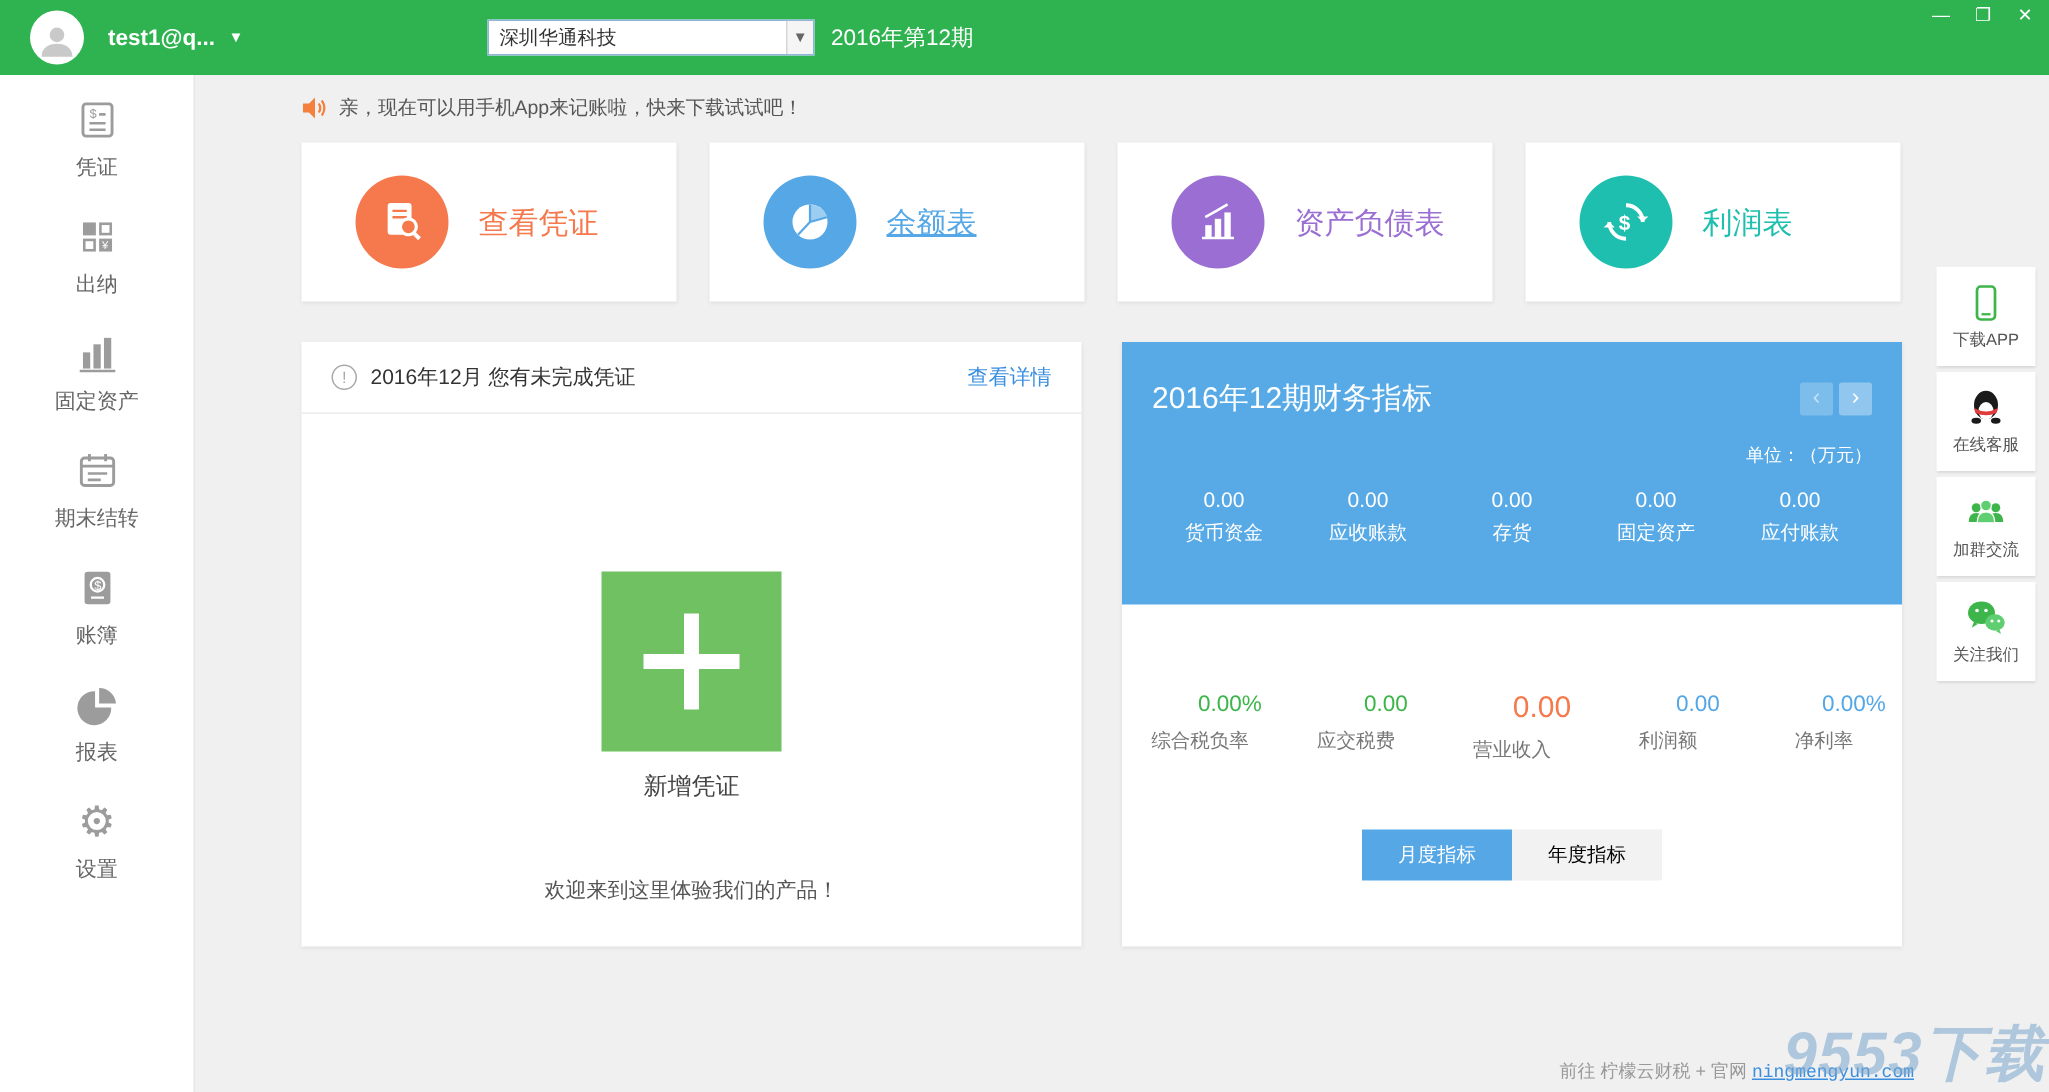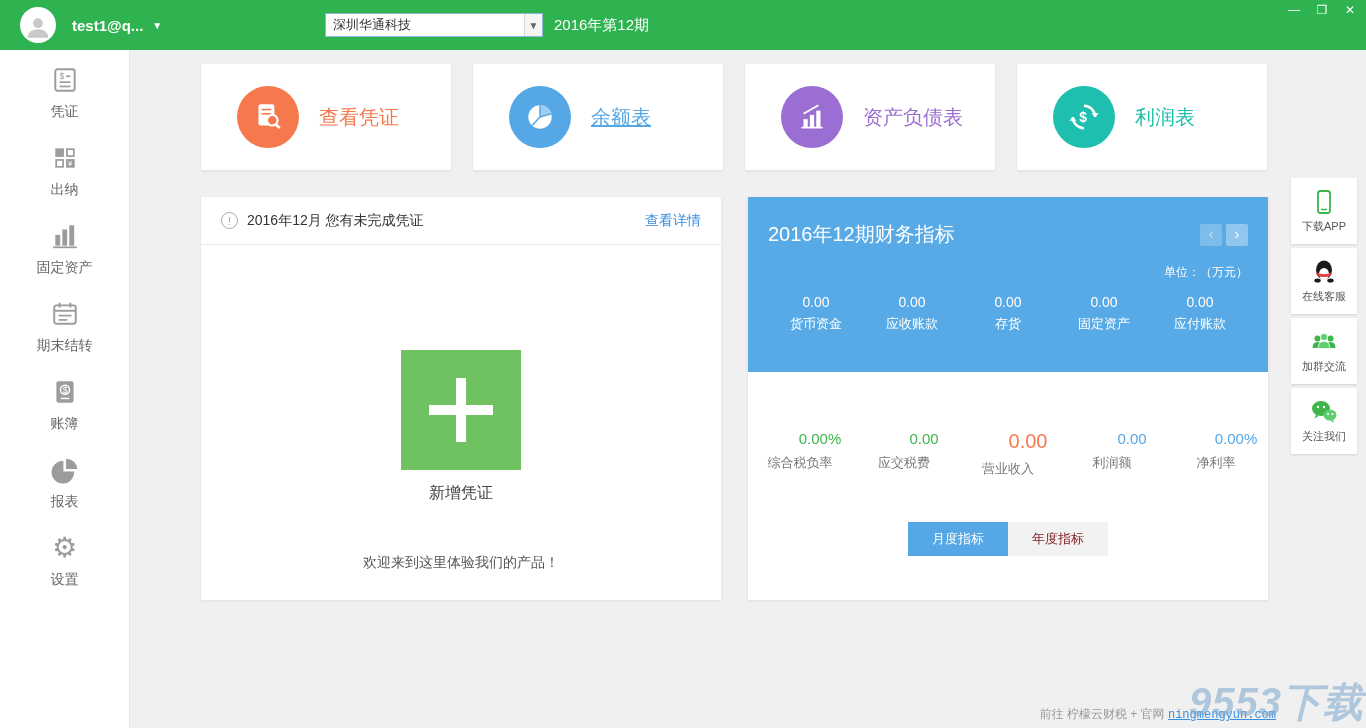--- a/index.html
+++ b/index.html
@@ -71,21 +71,21 @@
   .blue-stats .lab{font-size:13px;margin-top:5px;}
   .white-stats{display:flex;padding-top:58px;}
   .white-stats .col{flex:1;text-align:center;}
   .white-stats .val{font-size:15px;padding-left:40px;}
   .white-stats .val.big{font-size:20px;}
   .white-stats .lab{font-size:13px;color:#777;margin-top:7px;}
   .v-green{color:#3db54a;} .v-blue{color:#55a7e6;} .v-orange{color:#f5794d;}
   .ind-tabs{margin-top:44px;display:flex;justify-content:center;}
   .tab{width:100px;height:34px;line-height:34px;text-align:center;font-size:13px;cursor:pointer;}
   .tab.active{background:#55a7e6;color:#fff;}
-  .tab.inactive{background:#f2f2f2;color:#7f1d1d;}
+  .tab.inactive{background:#f2f2f2;color:#000000;}
 
   
   .floatbar{position:absolute;right:9px;top:178px;width:66px;z-index:15;}
   .float-item{width:66px;height:66px;background:#fff;box-shadow:0 1px 2px rgba(0,0,0,0.12);margin-bottom:4px;display:flex;flex-direction:column;align-items:center;justify-content:center;gap:3px;cursor:pointer;}
   .float-item .flabel{font-size:11px;color:#555;}
   .float-item svg{width:28px;height:28px;}
 
   
   .footer{position:absolute;right:90px;bottom:5px;font-size:12px;color:#999;z-index:16;}
   .footer .flink{color:#3a8ee0;text-decoration:underline;cursor:pointer;font-family:Liberation Mono, monospace;}
@@ -189,20 +189,28 @@
   <div class="side-item">
     <span class="side-icon">
         <span class="gear">⚙</span>
       </span>
     <span class="side-label">设置</span>
   </div>
 </aside>
 
 <main class="main">
 
+  <div class="notice">
+    <svg width="18" height="16" viewBox="0 0 18 16">
+        <polygon points="1,5 5,5 9,1 9,15 5,11 1,11" fill="#f5803e"></polygon>
+        <path d="M11.5 5 q2 3 0 6" stroke="#f5803e" fill="none" stroke-width="1.5"></path>
+        <path d="M13.5 3 q3.5 5 0 10" stroke="#f5803e" fill="none" stroke-width="1.5"></path>
+      </svg>
+    <span>亲，现在可以用手机App来记账啦，快来下载试试吧！</span>
+  </div>
 
   <div class="cards">
     <div class="card">
       <span class="cicon c-orange">
         <svg width="34" height="34" viewBox="0 0 32 32">
             <rect x="7" y="4" width="15" height="20" rx="2" fill="#fff"></rect>
             <line x1="10" y1="9" x2="19" y2="9" stroke="#f5794d" stroke-width="1.5"></line>
             <line x1="10" y1="13" x2="19" y2="13" stroke="#f5794d" stroke-width="1.5"></line>
             <circle cx="20" cy="19" r="5" fill="#f5794d" stroke="#fff" stroke-width="2"></circle>
             <line x1="23.5" y1="23" x2="27" y2="26.5" stroke="#fff" stroke-width="2.5"></line>

